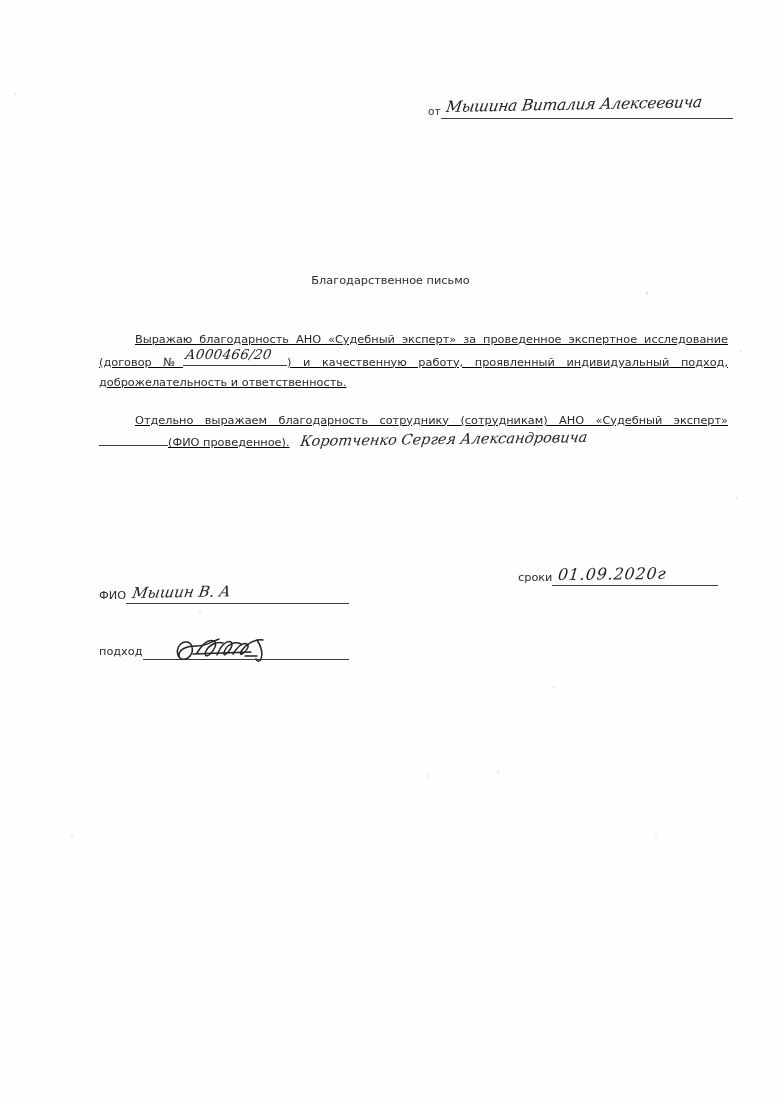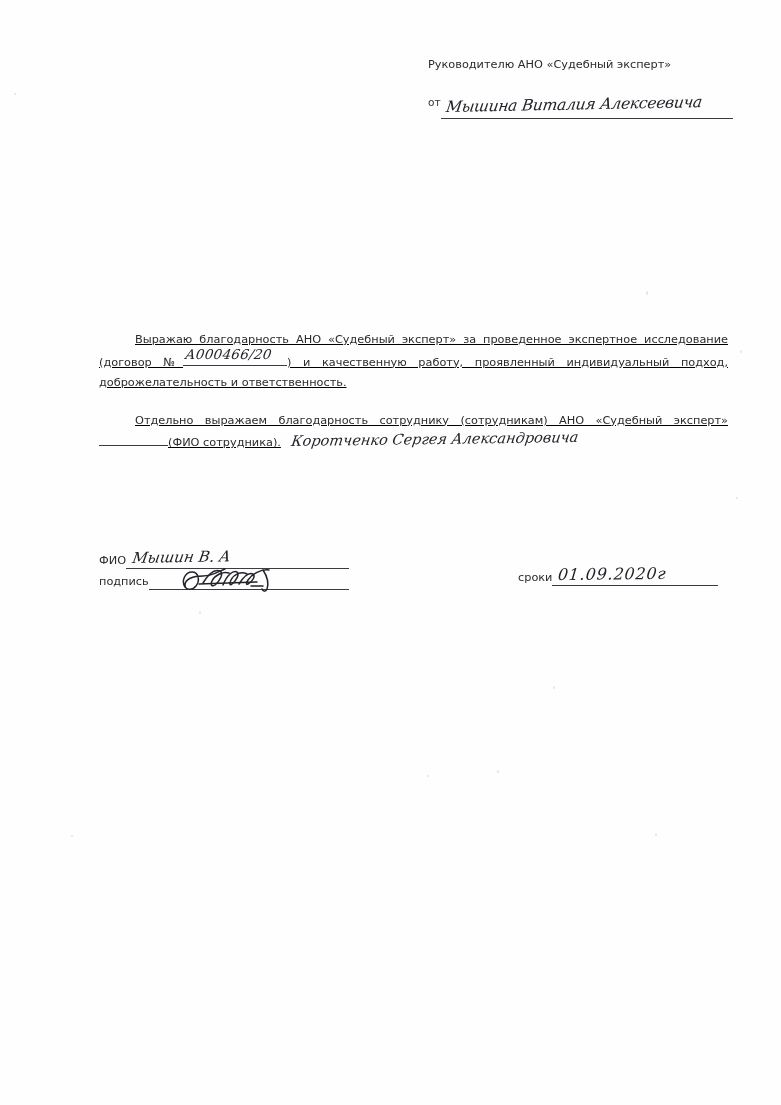--- a/index.html
+++ b/index.html
@@ -37,21 +37,21 @@
   .addressee-line {
     font-size: 11.3px;
     color: #2a2a2e;
     white-space: nowrap;
   }
   .from-row {
     position: absolute;
     left: 428px;
     top: 96px;
     display: flex;
-    align-items: flex-start;
+    align-items: flex-end;
     width: 305px;
   }
   .from-label {
     font-size: 10.6px;
     color: #35353a;
     padding-bottom: 2px;
   }
   .hand-slot {
     position: relative;
     flex: 1;
@@ -148,20 +148,21 @@
   .sig-block {
     position: absolute;
     left: 99px;
     top: 548px;
     width: 250px;
   }
   .sig-row {
     display: flex;
     align-items: flex-end;
     height: 21px;
+    margin-top: 35px;
   }
   .sig-label {
     font-size: 11.3px;
     color: #2a2a2e;
     padding-bottom: 2px;
     white-space: nowrap;
   }
   .sig-line {
     position: relative;
     flex: 1;
@@ -224,56 +225,54 @@
   <div class="speckle" style="left:14px;top:93px;width:2px;height:2px;"></div>
   <div class="speckle" style="left:199px;top:611px;width:2px;height:3px;"></div>
   <div class="speckle" style="left:553px;top:686px;width:2px;height:3px;"></div>
   <div class="speckle" style="left:427px;top:775px;width:2px;height:2px;"></div>
   <div class="speckle" style="left:497px;top:770px;width:2px;height:3px;"></div>
   <div class="speckle" style="left:655px;top:833px;width:2px;height:3px;"></div>
   <div class="speckle" style="left:71px;top:835px;width:2px;height:2px;"></div>
   <div class="speckle" style="left:740px;top:350px;width:2px;height:3px;"></div>
   <div class="speckle" style="left:736px;top:497px;width:2px;height:2px;"></div>
 
-  <div class="addressee">
-    <div class="addressee-line">Руководителю АНО «Судебный эксперт»</div>
-  </div>
 
   <div class="from-row">
     <span class="from-label">от</span>
     <span class="hand-slot">
       <span class="hand hand-header">Мышина Виталия Алексеевича</span>
     </span>
   </div>
 
+  <div class="title">Благодарственное письмо</div>
 
   <div class="body-block">
 
     <p class="para">
       <span>Выражаю благодарность АНО «Судебный эксперт» за проведенное экспертное исследование (договор №</span><span class="contract-slot"><span class="hand hand-contract">А000466/20</span></span><span>) и качественную работу, проявленный индивидуальный подход, доброжелательность и ответственность.</span>
     </p>
 
 
     <p class="para">
       <span>Отдельно выражаем благодарность сотруднику (сотрудникам) АНО «Судебный эксперт»</span>
-      <span class="blank-slot"></span><span>(ФИО сотрудника).</span><span class="hand-employee">Коротченко Сергея Александровича</span>
+      <span class="blank-slot"></span><span>(ФИО проведенное).</span><span class="hand-employee">Коротченко Сергея Александровича</span>
     </p>
   </div>
 
   <div class="sig-block">
 
     <div class="sig-row">
       <span class="sig-label">ФИО</span>
       <span class="sig-line">
         <span class="hand hand-fio">Мышин В. А</span>
       </span>
     </div>
 
     <div class="sig-row">
-      <span class="sig-label">подпись</span>
+      <span class="sig-label">подход</span>
       <span class="sig-line">
         <svg class="scrawl" viewBox="0 0 130 26">
           <g fill="none" stroke="#232329" stroke-width="1.5" stroke-linecap="round">
             <path d="M6 20 C2 14, 6 5, 13 5 C20 5, 21 14, 17 19 C13 24, 6 23, 6 18 C6 12, 14 9, 24 9 C34 9, 40 4, 46 2"></path>
             <path d="M24 16 C30 6, 36 2, 41 4 C45 6, 41 14, 36 18 C33 20, 31 18, 33 14 C36 8, 44 4, 50 6"></path>
             <path d="M44 18 C48 8, 54 3, 58 5 C61 7, 57 14, 53 17 C51 19, 50 17, 52 13 C55 7, 62 4, 68 7"></path>
             <path d="M60 17 C65 9, 70 5, 74 7 C77 9, 73 15, 69 17 C67 18, 67 16, 69 13 C73 7, 82 2, 90 3"></path>
             <path d="M84 3 C88 9, 90 16, 88 22 C87 25, 84 25, 83 22"></path>
             <path d="M20 17 L78 15"></path>
             <path d="M72 19 L84 19"></path>

